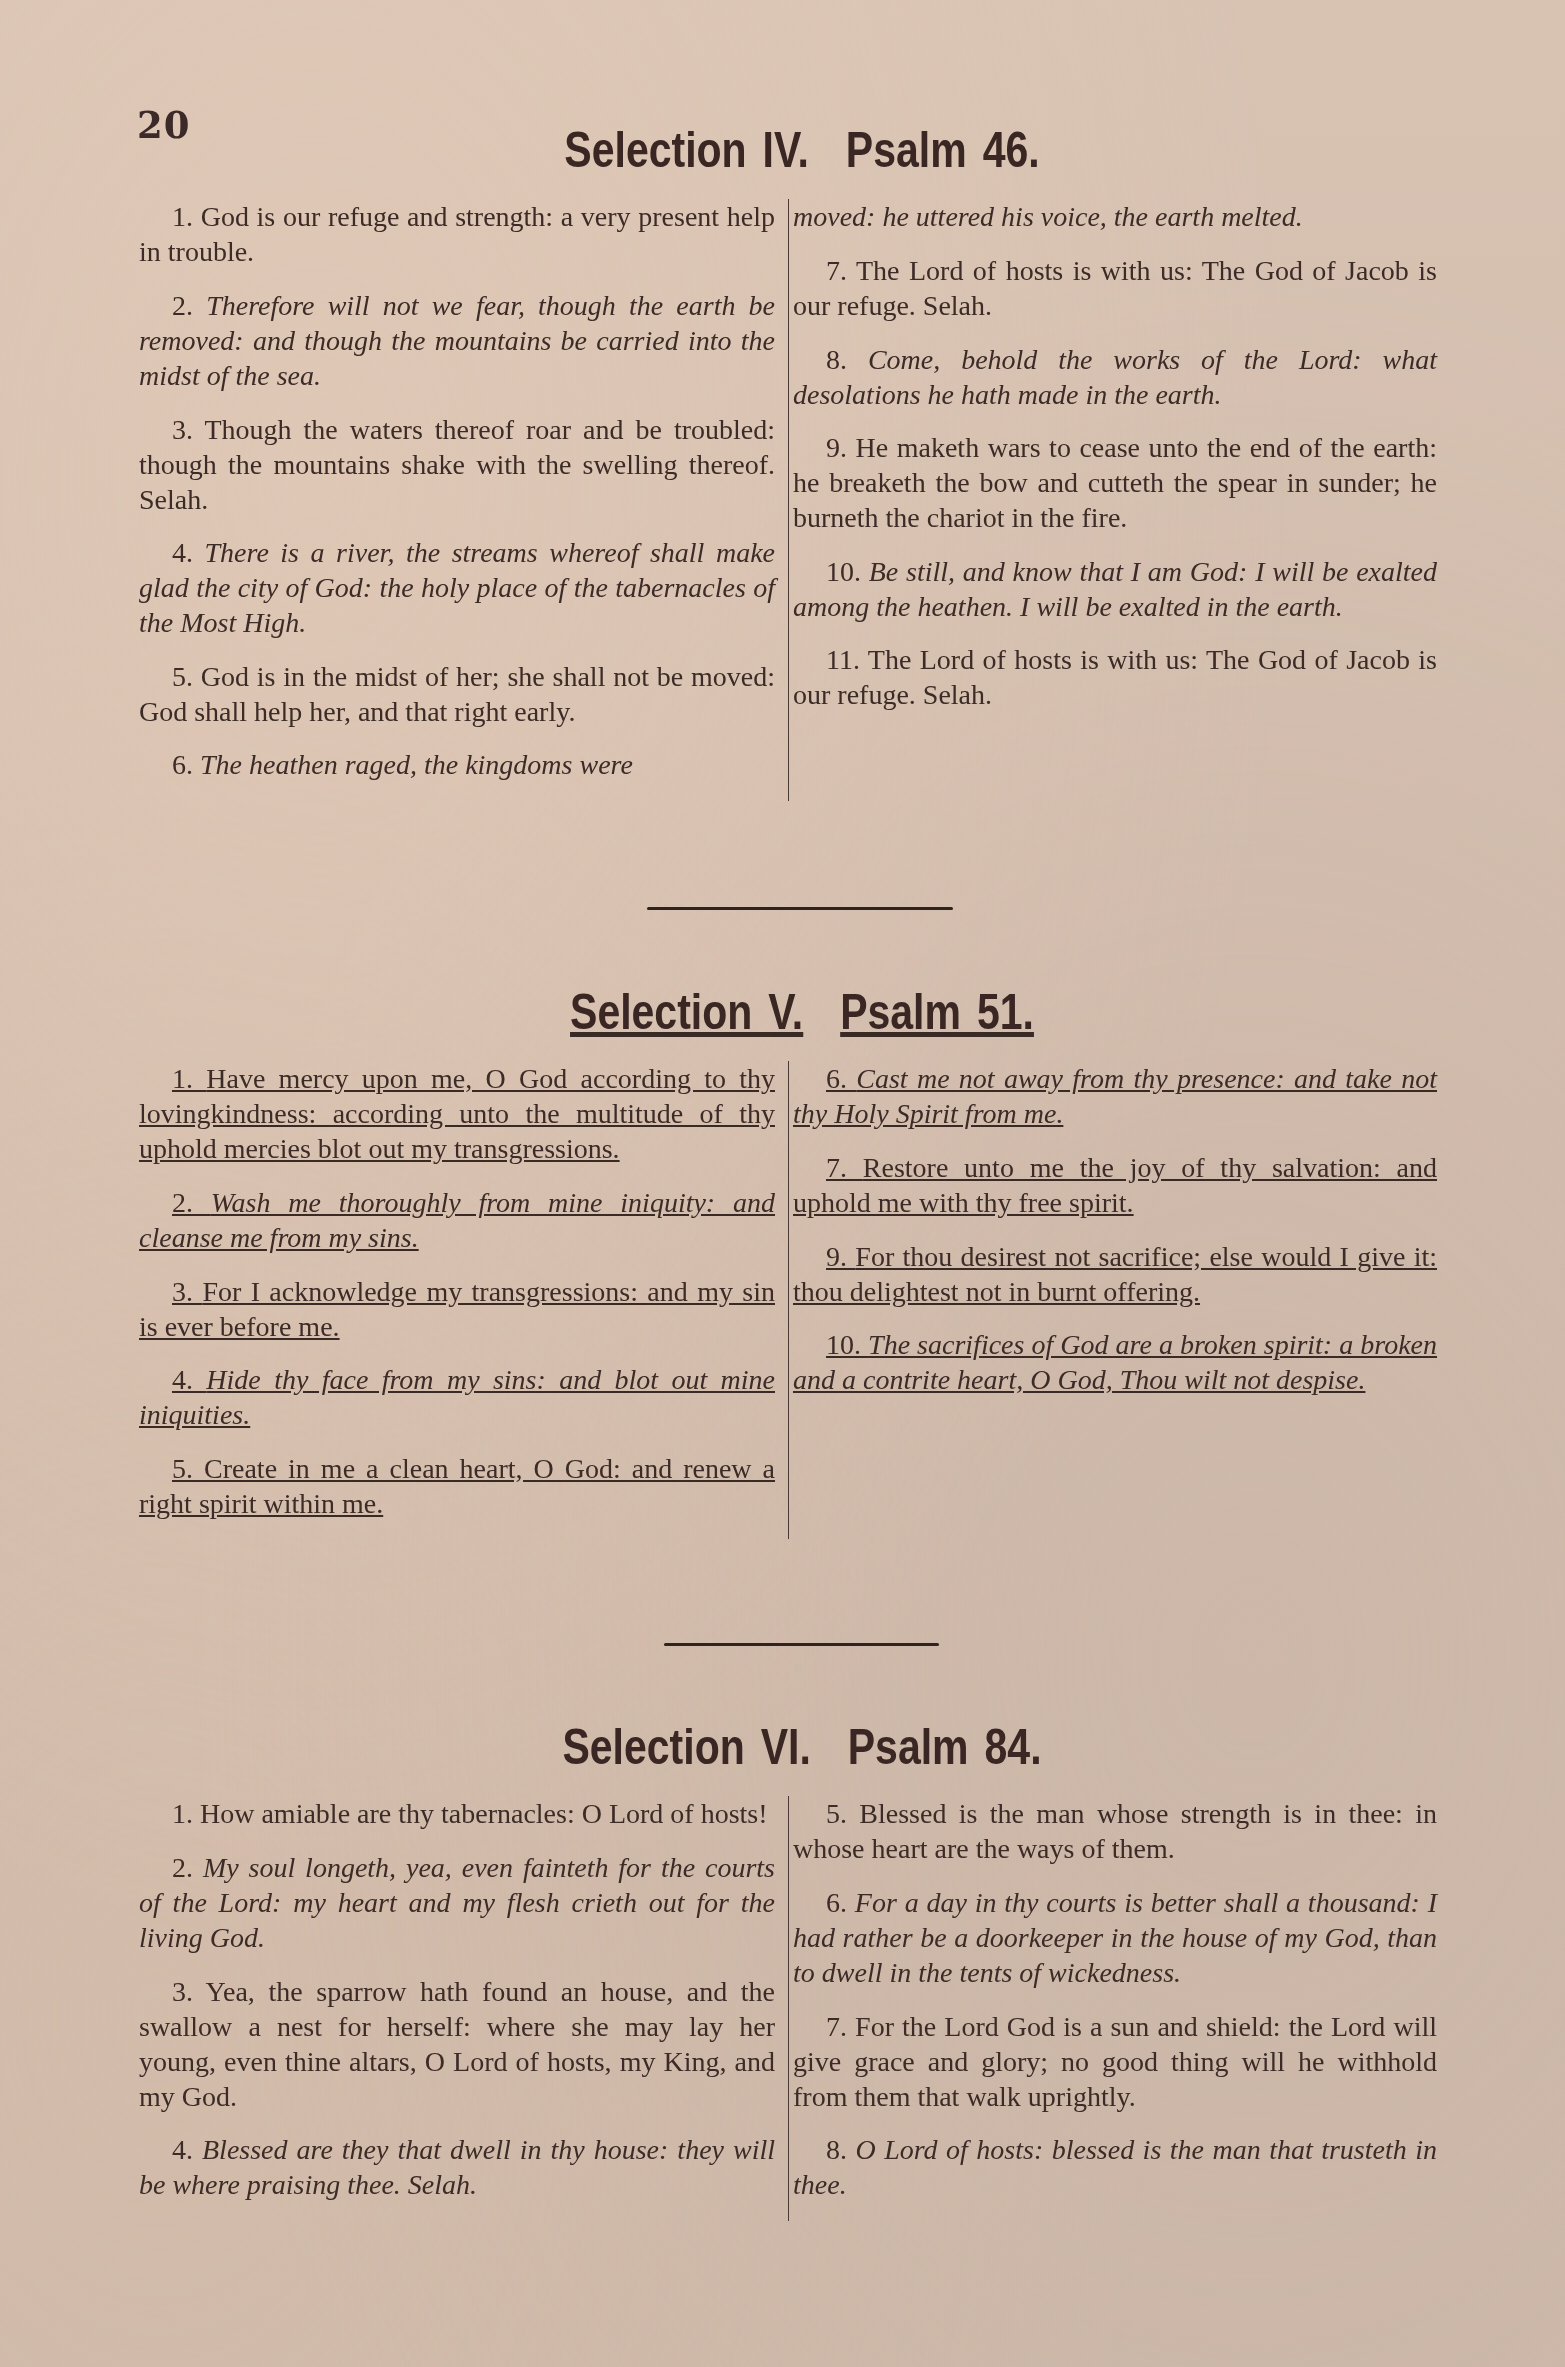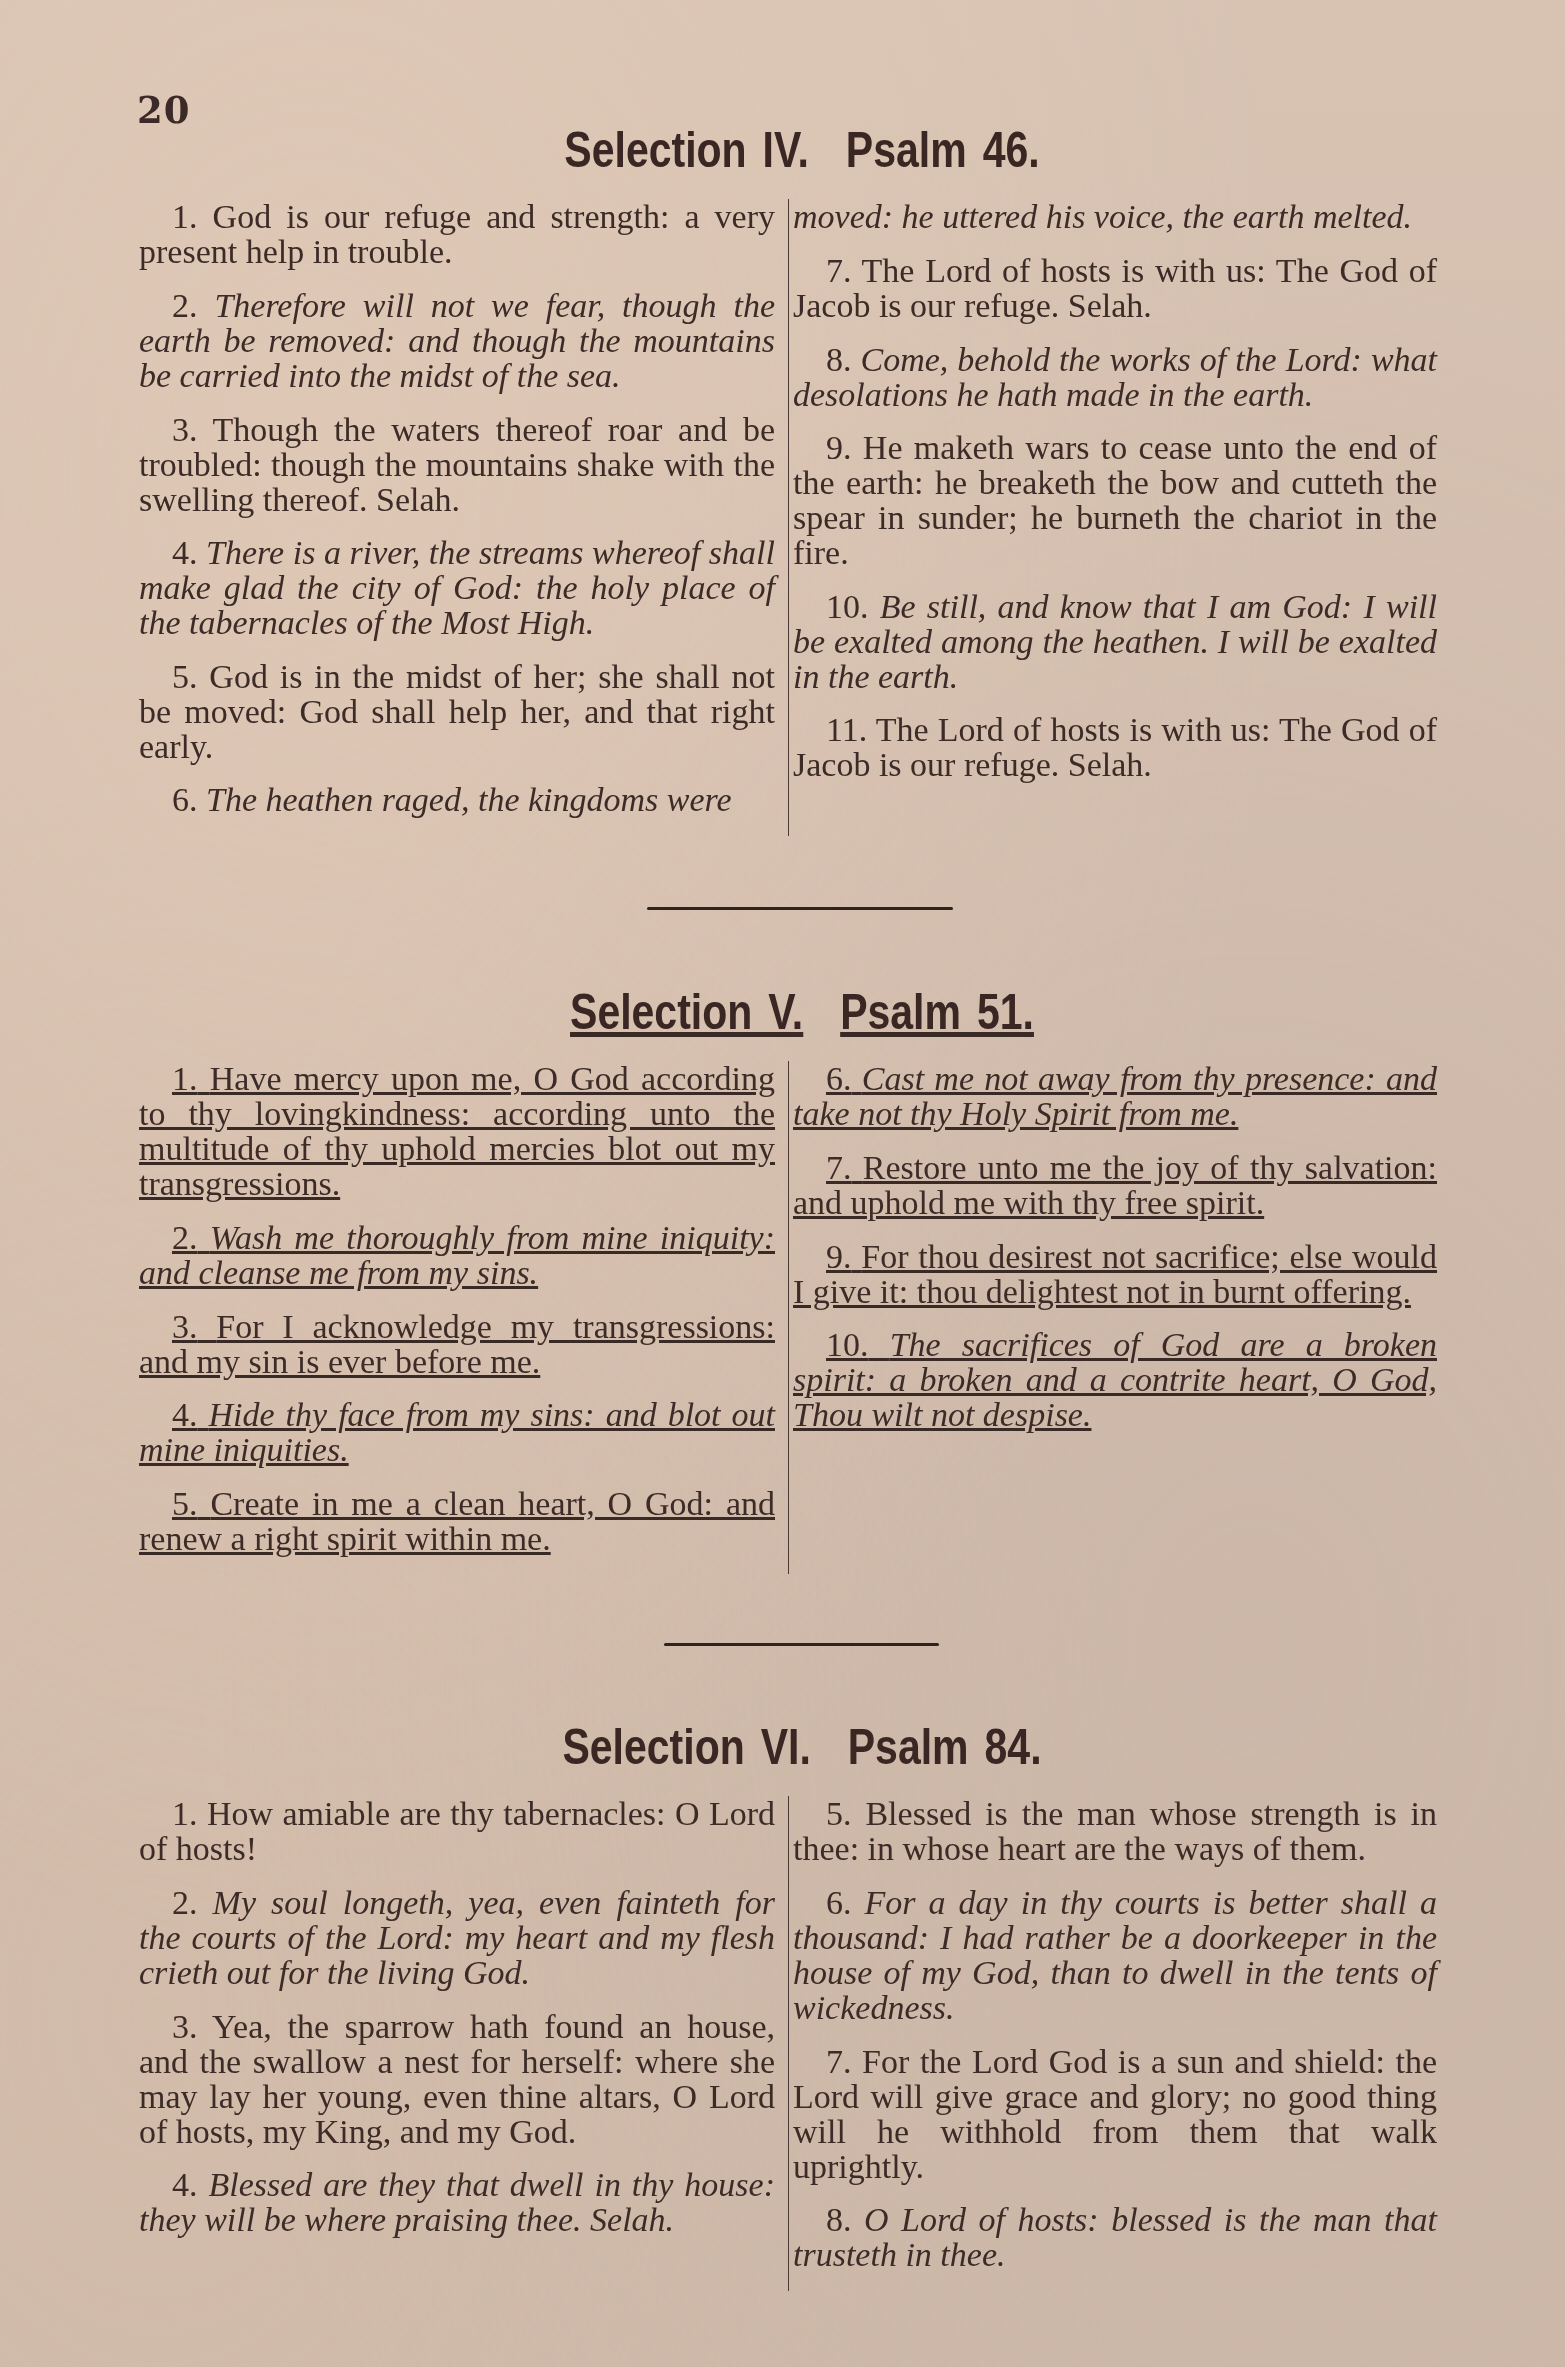--- a/index.html
+++ b/index.html
@@ -10,21 +10,21 @@
       radial-gradient(ellipse at 20% 20%, rgba(230,205,185,0.55), rgba(0,0,0,0) 55%),
       radial-gradient(ellipse at 80% 70%, rgba(200,180,165,0.45), rgba(0,0,0,0) 60%),
       radial-gradient(ellipse at 10% 85%, rgba(215,190,170,0.5), rgba(0,0,0,0) 50%),
       linear-gradient(180deg, #d8c3b3 0%, #d2bcad 50%, #cdb8a9 100%);
     color: #3a2a26;
     font-family: "DejaVu Serif", "Liberation Serif", serif;
     position: relative;
   }
   .page { position: absolute; left: 0; top: 0; width: 1566px; height: 2367px; }
   .page-number {
-    position: absolute; left: 137px; top: 88px;
+    position: absolute; left: 137px; top: 103px;
     font-family: "DejaVu Serif", serif; font-weight: bold;
     font-size: 37px; letter-spacing: 0.9px; color: #3b2a27;
   }
   .selection {
     position: absolute; left: 139px; width: 1326px;
   }
   .sel-title {
     text-align: center;
     font-family: "Liberation Sans", sans-serif;
     font-weight: bold; font-size: 50px;
@@ -35,21 +35,21 @@
   }
   .sel-title .gap { display: inline-block; width: 45px; }
   .columns {
     position: relative; display: flex; margin-top: 20.4px;
   }
   .col { width: 649px; box-sizing: border-box; }
   .col.left { padding-right: 13px; }
   .col.right { padding-left: 4px; border-left: 1.9px solid #4a3a36; }
   .verse {
     font-family: "Liberation Serif", "DejaVu Serif", serif;
-    font-size: 34px; line-height: 35px;
+    font-size: 28px; line-height: 35px;
     text-align: justify; text-indent: 33px;
     margin: 0 0 18.6px 0;
     color: #3c2b27;
   }
   .verse.italic .vtext { font-style: italic; }
   .verse .num { font-style: normal; }
   .verse.cont { text-indent: 0; }
   .rule {
     position: absolute; height: 2.8px; background: #2e2321; border-radius: 1.9px;
   }

